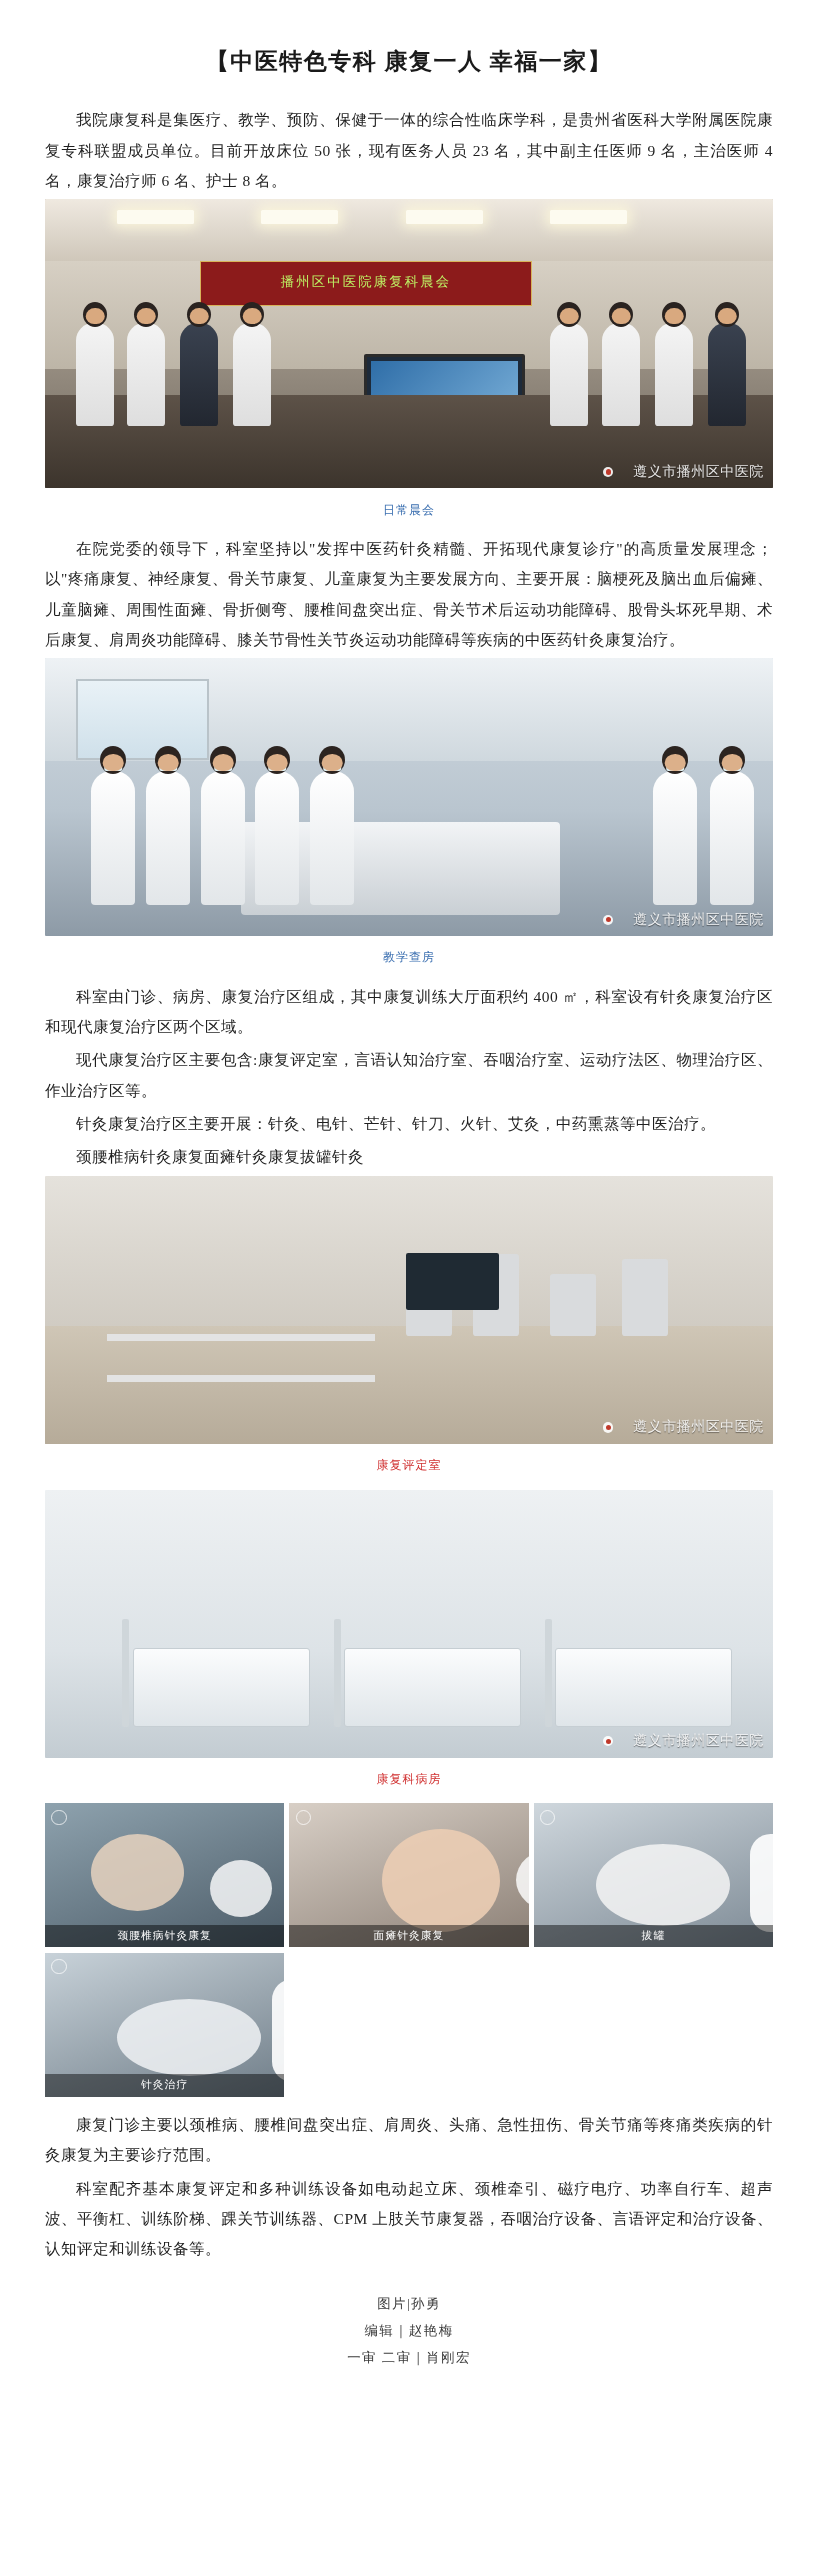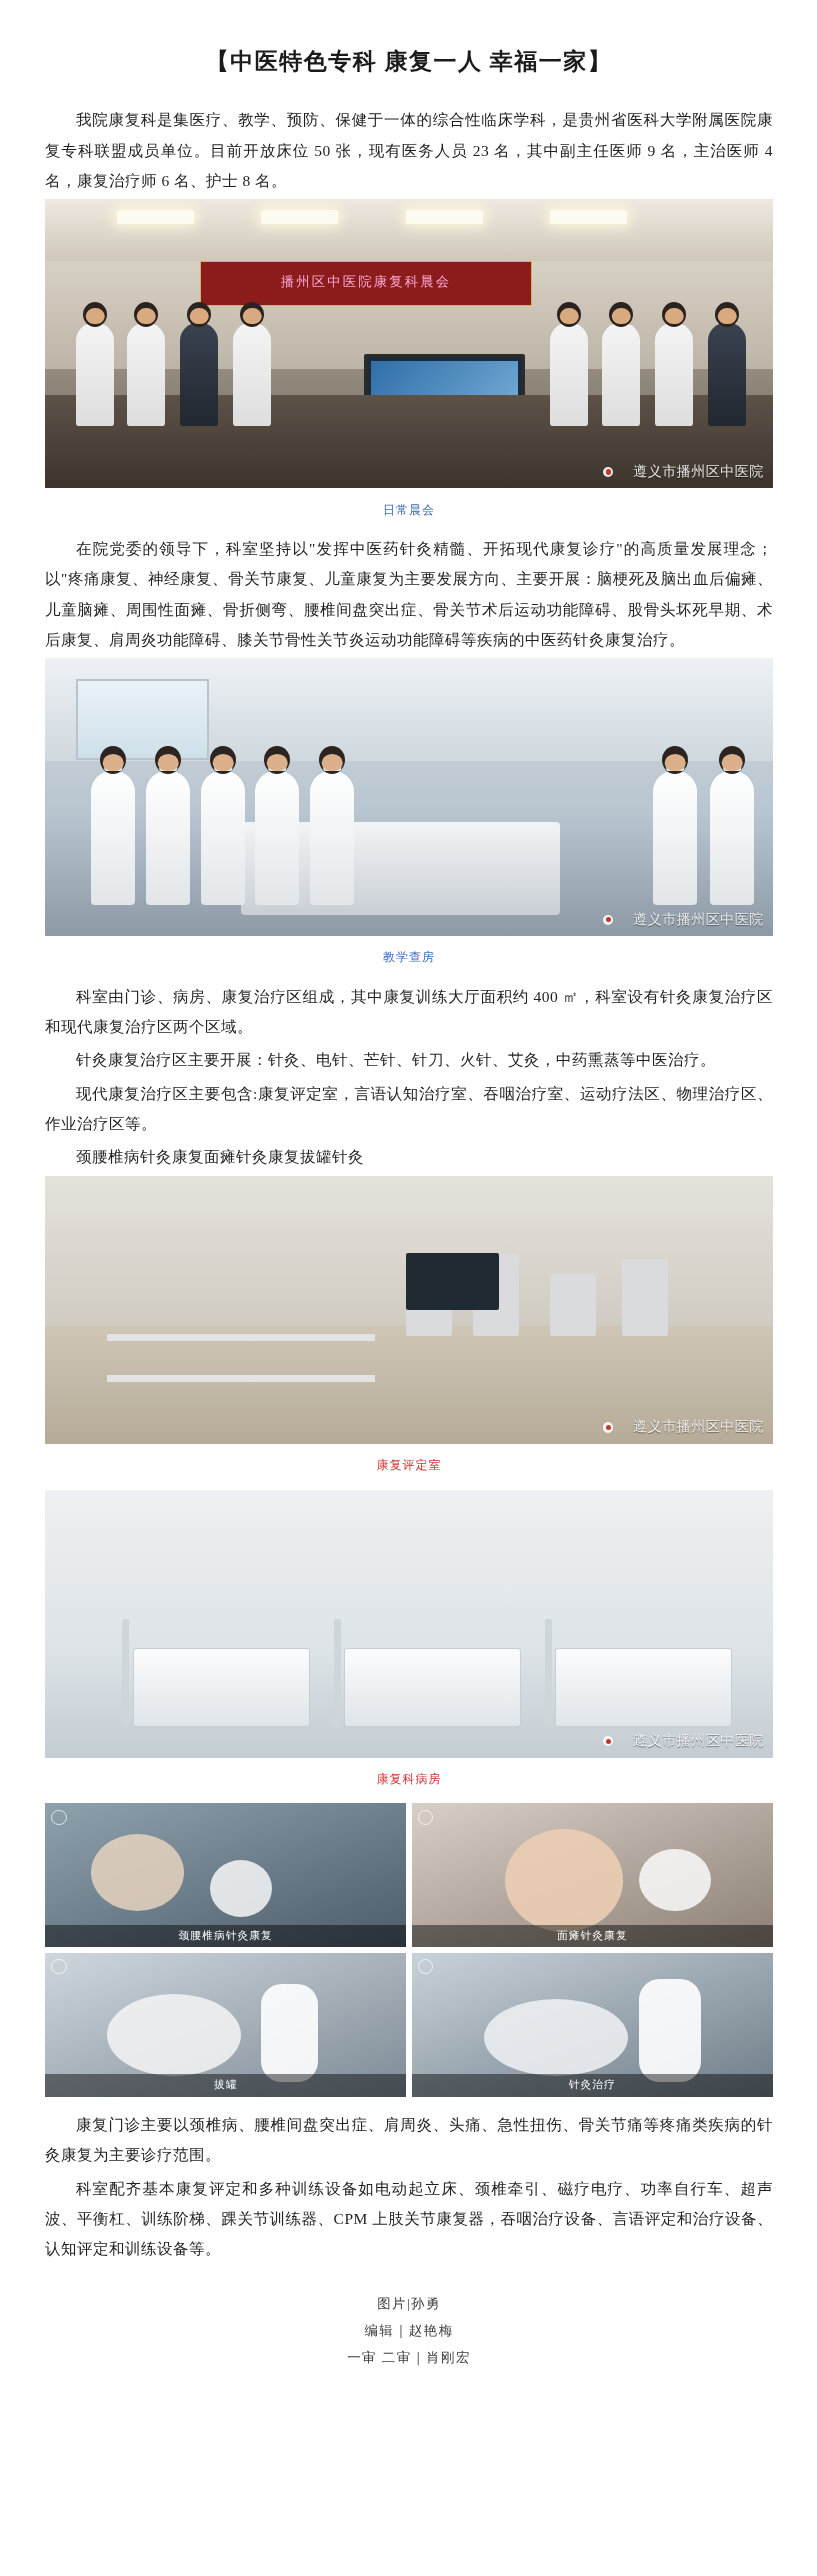--- a/index.html
+++ b/index.html
@@ -104,21 +104,21 @@
   }
   .ph1 .ceil-light {
     position:absolute; top:11.3px; height:13.4px; width:77px;
     background:#fdfbf0; border-radius:1.5px; box-shadow:0 0 12.4px 4.1px rgba(255,250,220,.8);
   }
   .ph1 .banner {
     position:absolute; left:155px; top:62px; width:330px; height:43px;
     background:#8c1b1b; border:1.5px solid #d8b35a;
   }
   .ph1 .banner .txt {
-    color:#f9a8d4; font-size:13.4px; text-align:center; line-height:40px; letter-spacing:2.1px;
+    color:#bef264; font-size:13.4px; text-align:center; line-height:40px; letter-spacing:2.1px;
   }
   .ph1 .wall {
     position:absolute; left:0; right:0; top:62px; height:108px;
     background: linear-gradient(180deg,#d7d0c4,#bdb5a7);
   }
   .ph1 .screen {
     position:absolute; left:319px; top:155px; width:155px; height:88px;
     background:#1d2a3a; border:3.1px solid #2b2b2b; border-radius:2.1px;
   }
   .ph1 .screen .scr-in {
@@ -208,21 +208,21 @@
     background: linear-gradient(180deg,#fbfcfd,#dfe5e9); border-radius:3.1px;
     border:1px solid #c6ced3;
   }
   .ph4 .hb {
     position:absolute; bottom:31px; width:7.2px; height:108px; background:#cfd6da; border-radius:2.1px;
   }
 
   
   .grid4 {
     display: grid;
-    grid-template-columns: 1fr 1fr;
+    grid-template-columns: 1fr 1fr 1fr;
     gap: 5.2px;
     margin-top: 9.3px;
   }
   .cell {
     position: relative;
     height: 144px;
     overflow: hidden;
   }
   .cell .lbl {
     position:absolute; left:0; right:0; bottom:0;
@@ -331,22 +331,22 @@
           <span class="mask"></span>
         </div>
       <div class="wm">
         <span class="wm-dot"></span>
         <span>遵义市播州区中医院</span>
       </div>
     </div>
     <div class="caption">教学查房</div>
 
     <p class="para">科室由门诊、病房、康复治疗区组成，其中康复训练大厅面积约 400 ㎡，科室设有针灸康复治疗区和现代康复治疗区两个区域。</p>
+    <p class="para">现代康复治疗区主要包含:康复评定室，言语认知治疗室、吞咽治疗室、运动疗法区、物理治疗区、作业治疗区等。</p>
     <p class="para">针灸康复治疗区主要开展：针灸、电针、芒针、针刀、火针、艾灸，中药熏蒸等中医治疗。</p>
-    <p class="para">现代康复治疗区主要包含:康复评定室，言语认知治疗室、吞咽治疗室、运动疗法区、物理治疗区、作业治疗区等。</p>
     <p class="para">颈腰椎病针灸康复面瘫针灸康复拔罐针灸</p>
 
     <div class="photo ph3">
       <div class="floor"></div>
       <div class="rail"></div>
       <div class="eq" style="left:361px;"></div>
       <div class="eq" style="left:428px; height:82px;"></div>
       <div class="eq" style="left:505px; height:62px;"></div>
       <div class="eq" style="left:577px; height:77px;"></div>
       <div class="tv"></div>

